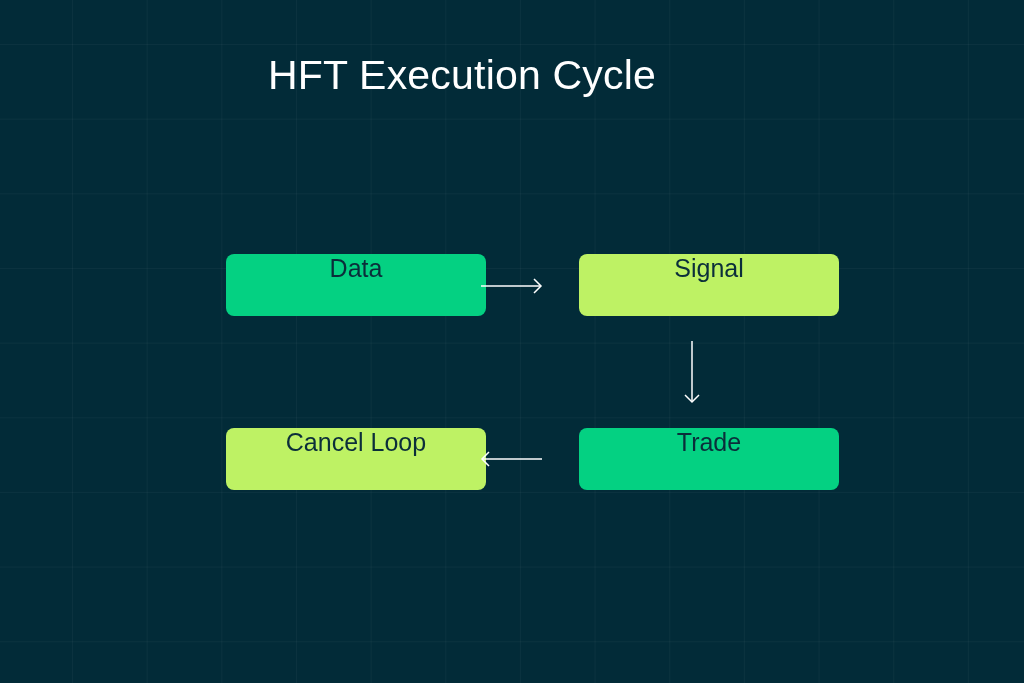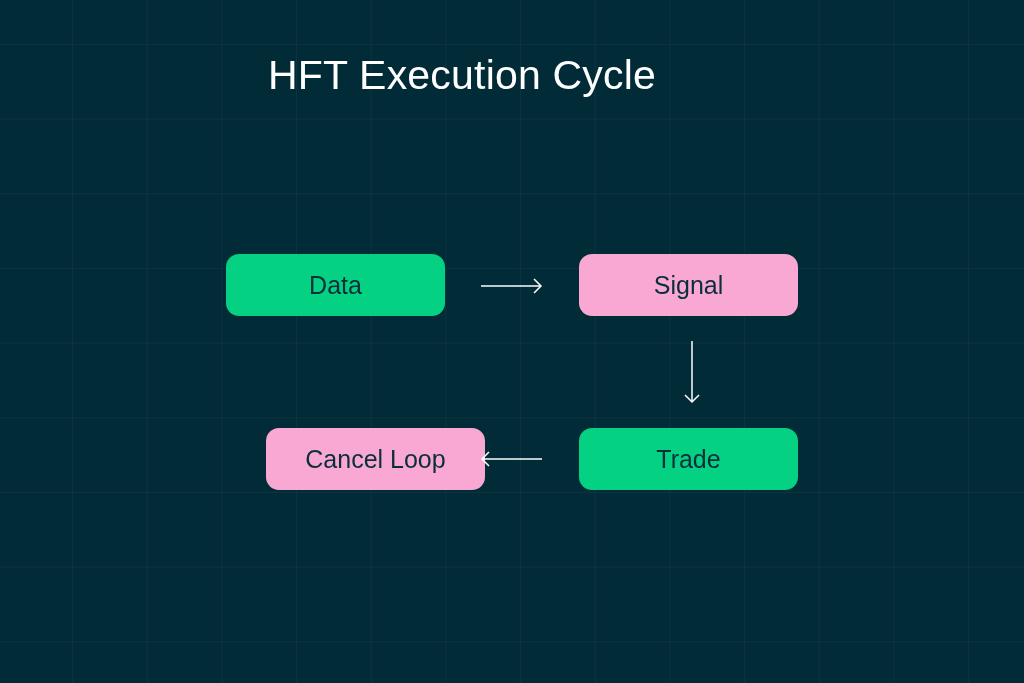--- a/index.html
+++ b/index.html
@@ -13,48 +13,48 @@
       background-position: 72px 44px;
       position: relative;
       font-family: "Liberation Sans", "DejaVu Sans", sans-serif;
     }
     .title {
       position: absolute; left: 0; top: 52px; width: 924px;
       text-align: center; color: #ffffff;
       font-size: 41px; font-weight: 400; letter-spacing: 0.2px;
     }
     .node {
-      position: absolute; width: 219px; height: 62px;
-      border-radius: 13px;
-      display: flex; align-items: center; justify-content: center;
+      position: absolute; width: 260px; height: 62px;
+      border-radius: 8px;
+      display: flex; align-items: flex-start; justify-content: center;
       color: #0b2e3a; font-size: 25px; font-weight: 400;
       box-sizing: border-box;
     }
     .node.dark { background: #04d182; }
-    .node.light { background: #f9a8d4; }
+    .node.light { background: #bef264; }
     .arrow { position: absolute; }
   </style>
 </head>
 <body>
 
 <div class="title">HFT Execution Cycle</div>
 
 <div class="node dark" style="left:226px; top:254px;">
   <span>Data</span>
 </div>
 
 <div class="node light" style="left:579px; top:254px;">
   <span>Signal</span>
 </div>
 
 <div class="node dark" style="left:579px; top:428px;">
   <span>Trade</span>
 </div>
 
-<div class="node light" style="left:226px; top:428px;margin-left:40px;">
+<div class="node light" style="left:226px; top:428px;">
   <span>Cancel Loop</span>
 </div>
 
 <svg class="arrow" style="left:478px; top:276px;" width="68" height="20">
   <line x1="3" y1="10" x2="63" y2="10" stroke="#ffffff" stroke-width="1.5"></line>
   <polyline points="56,3 63,10 56,17" fill="none" stroke="#ffffff" stroke-width="1.5"></polyline>
 </svg>
 
 <svg class="arrow" style="left:682px; top:338px;" width="20" height="68">
   <line x1="10" y1="3" x2="10" y2="64" stroke="#ffffff" stroke-width="1.5"></line>

